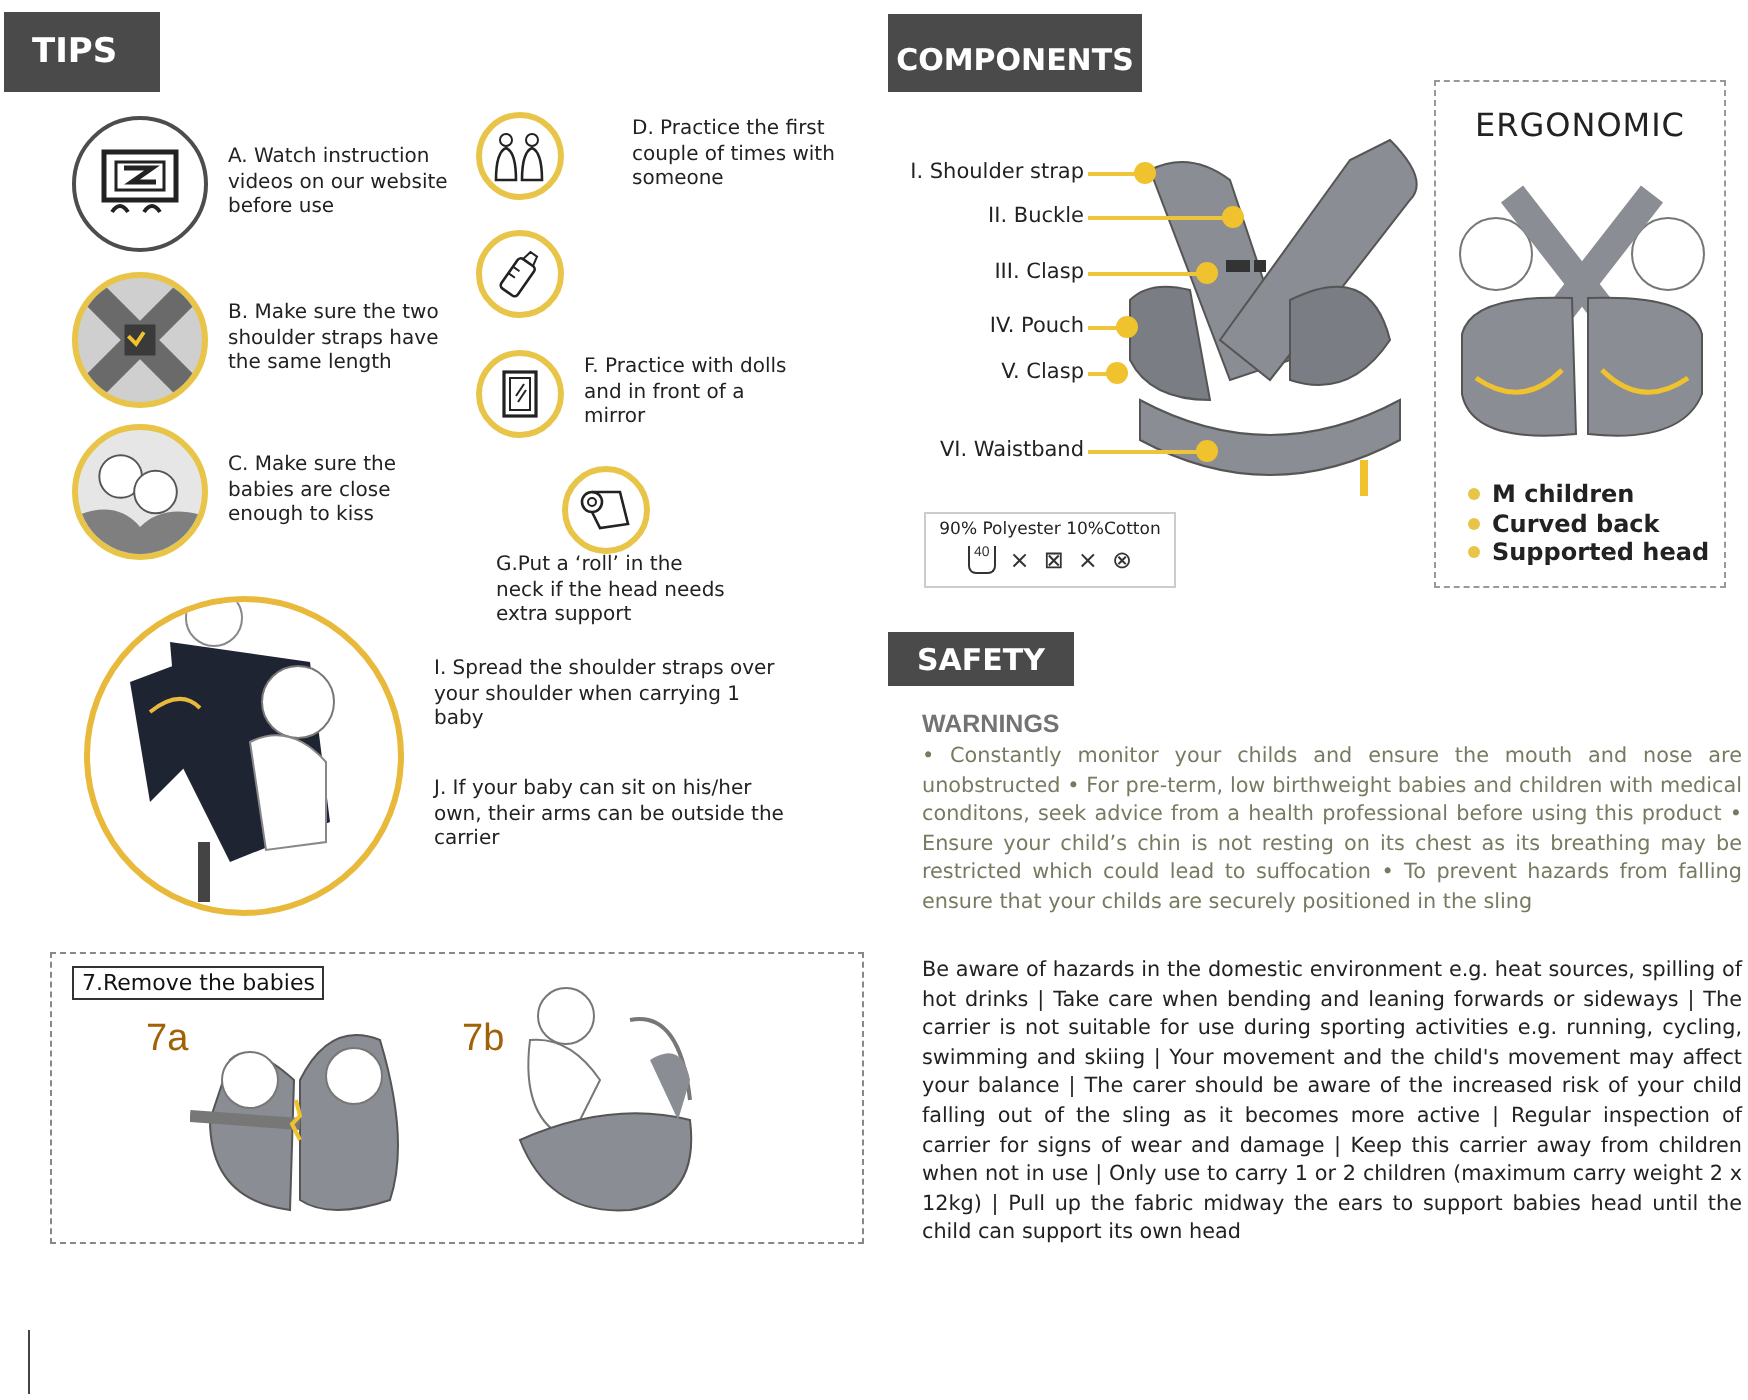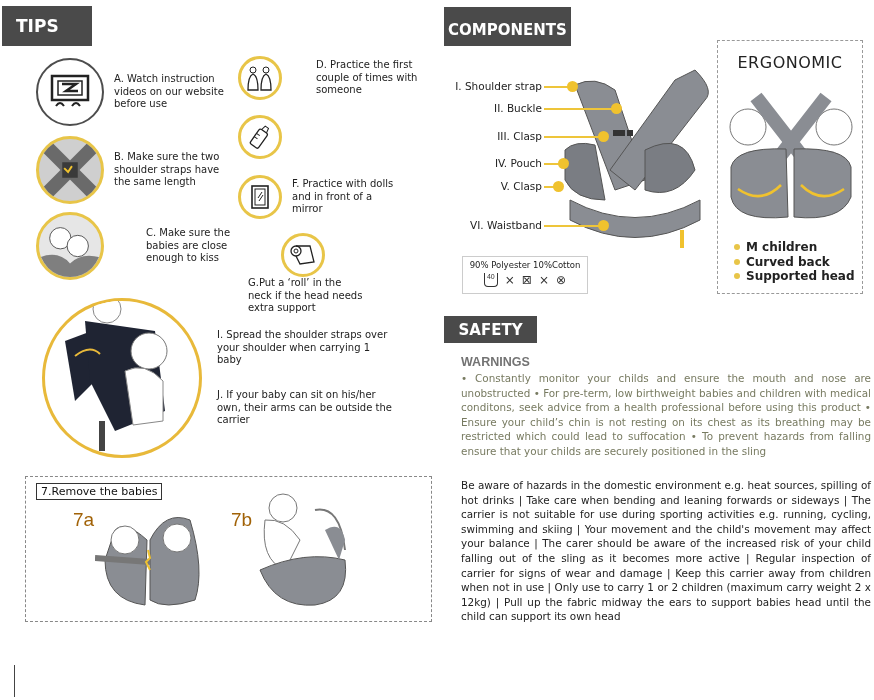--- a/index.html
+++ b/index.html
@@ -65,21 +65,21 @@
   }
   .safety-text {
     position: absolute; left: 461px; top: 478px; width: 410px; text-align: justify;
     font-family: "DejaVu Sans", sans-serif; font-size: 10.4px; line-height: 14.6px; color: #222;
   }
   .corner-bar { position: absolute; left: 14px; top: 665px; width: 1px; height: 32px; background: #444; }
 </style>
 </head>
 <body>
 
-<div class="section-tab" style="left:2px;top:6px;width:90px;height:40px;font-size:17px;padding-left:14px;justify-content:flex-start;">TIPS</div>
+<div class="section-tab" style="left:2px;top:6px;width:78px;height:40px;font-size:17px;padding-left:14px;justify-content:flex-start;">TIPS</div>
 
 <div class="tip" style="left:36px;top:58px;">
   <div class="tip-circle dark" style="width:68px;height:68px;">
     <svg width="44" height="40" viewBox="0 0 44 40">
         <rect x="4" y="4" width="36" height="24" fill="none" stroke="#222" stroke-width="2.5"></rect>
         <rect x="10" y="9" width="24" height="14" fill="none" stroke="#222" stroke-width="1.5"></rect>
         <path d="M14 12 L28 12 L18 19 L30 19" stroke="#222" stroke-width="2.5" fill="none"></path>
         <path d="M8 34 q4 -6 8 0 M24 34 q4 -6 8 0" stroke="#222" stroke-width="2" fill="none"></path>
       </svg>
   </div>
@@ -91,21 +91,21 @@
     <svg width="64" height="64" viewBox="0 0 64 64">
         <path d="M6 6 L58 58" stroke="#6a6a6a" stroke-width="14"></path>
         <path d="M58 6 L6 58" stroke="#6a6a6a" stroke-width="14"></path>
         <rect x="24" y="24" width="16" height="16" fill="#3a3a3a"></rect>
         <path d="M26 30 l4 4 l4 -6" stroke="#f0c22e" stroke-width="2" fill="none"></path>
       </svg>
   </div>
   <div class="tip-text" style="width:110px;">B. Make sure the two shoulder straps have the same length</div>
 </div>
 
-<div class="tip" style="left:36px;top:212px;gap:32px;">
+<div class="tip" style="left:36px;top:212px;">
   <div class="tip-circle" style="width:68px;height:68px;background:#e6e6e6;">
     <svg width="64" height="64" viewBox="0 0 64 64">
         <circle cx="22" cy="24" r="11" fill="#fff" stroke="#555"></circle>
         <circle cx="40" cy="32" r="11" fill="#fff" stroke="#555"></circle>
         <path d="M0 44 Q20 36 32 50 Q44 38 64 44 L64 64 L0 64 Z" fill="#7f7f7f"></path>
       </svg>
   </div>
   <div class="tip-text" style="width:110px;">C. Make sure the babies are close enough to kiss</div>
 </div>
 

